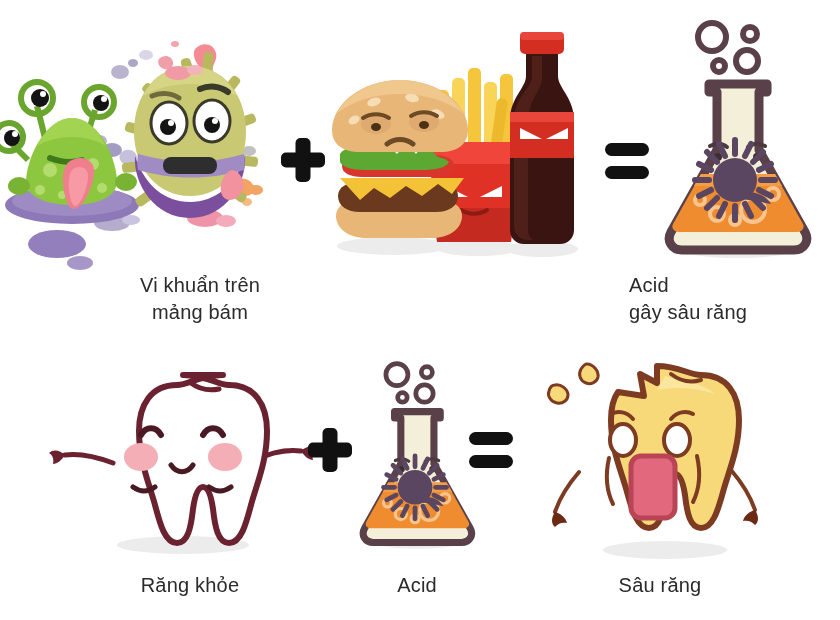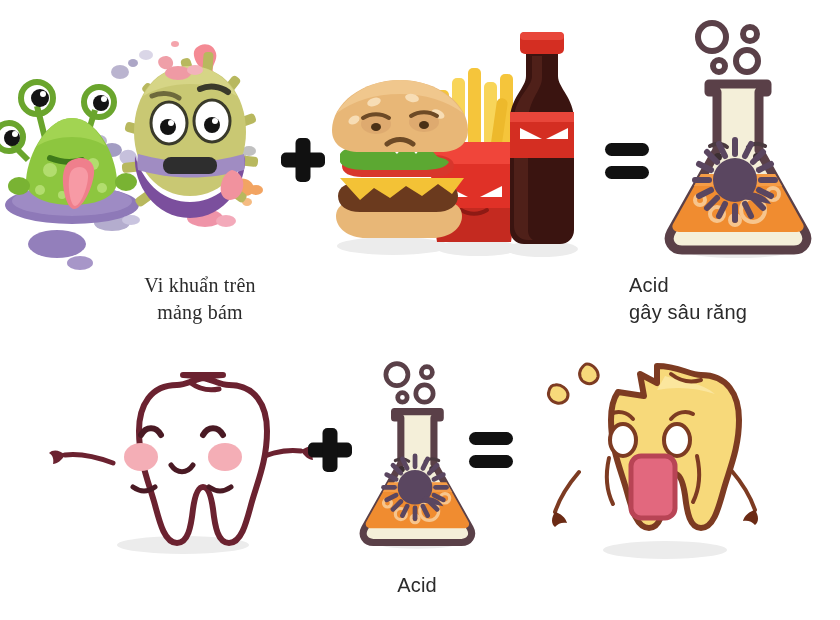--- a/index.html
+++ b/index.html
@@ -131,21 +131,21 @@
         <path d="M152 66c9-4 20-3 27 2" stroke="#6e6a3c" stroke-width="5" fill="none" stroke-linecap="round"></path>
         <path d="M228 62c-8-6-19-7-28-3" stroke="#3a3a2a" stroke-width="6" fill="none" stroke-linecap="round"></path>
 
         <rect x="163" y="127" width="54" height="17" rx="8" fill="#2e2e2e"></rect>
 
         <path d="M232 140c9 2 14 12 10 21-4 10-16 12-20 4-4-9 2-23 10-25z" fill="#f1929e"></path>
       </g>
     </svg>
   </div>
 
-  <div class="caption" style="left:90px;top:272px;width:220px;font-family:Liberation Serif, serif;">Vi khuẩn trên
+  <div class="caption" style="left:90px;top:272px;width:220px;">Vi khuẩn trên
 mảng bám</div>
 
   <div class="op plus" style="left:281px;top:138px;width:44px;height:44px;">
     <span class="bar h"></span>
     <span class="bar v"></span>
   </div>
 
   <div class="abs" style="left:330px;top:20px;width:260px;height:240px;">
     <svg width="260" height="240" viewBox="0 0 260 240">
 
@@ -314,20 +314,21 @@
       <path d="M96 70c5-9 15-9 20 0" stroke="#4a1a24" stroke-width="6" fill="none" stroke-linecap="round"></path>
       <path d="M158 70c5-9 15-9 20 0" stroke="#4a1a24" stroke-width="6" fill="none" stroke-linecap="round"></path>
 
       <path d="M126 100c6 9 16 9 22 0" stroke="#4a1a24" stroke-width="5" fill="none" stroke-linecap="round"></path>
 
       <path d="M88 122c7 5 15 5 22 0" stroke="#4a1a24" stroke-width="5" fill="none" stroke-linecap="round"></path>
       <path d="M164 122c7 5 15 5 22 0" stroke="#4a1a24" stroke-width="5" fill="none" stroke-linecap="round"></path>
     </svg>
   </div>
 
+  <div class="caption" style="left:90px;top:572px;width:200px;">Răng khỏe</div>
 
   <div class="op plus" style="left:308px;top:428px;width:44px;height:44px;">
     <span class="bar h"></span>
     <span class="bar v"></span>
   </div>
 
   <div class="abs" style="left:352px;top:342px;width:130px;height:222px;">
     <svg width="130" height="222" viewBox="0 0 165 245" preserveAspectRatio="xMidYMid meet">
       <ellipse cx="83" cy="236" rx="55" ry="8" fill="#ececec"></ellipse>
       <g fill="none" stroke="#5a4048" stroke-width="6">
@@ -414,14 +415,15 @@
       <ellipse cx="98" cy="88" rx="13" ry="16" fill="#ffffff" stroke="#7d3b22" stroke-width="4"></ellipse>
       <ellipse cx="152" cy="88" rx="13" ry="16" fill="#ffffff" stroke="#7d3b22" stroke-width="4"></ellipse>
 
       <rect x="106" y="104" width="44" height="62" rx="10" fill="#e2687e" stroke="#b84455" stroke-width="5"></rect>
 
       <path d="M84 106c-4 18-2 34 4 46" stroke="#7d3b22" stroke-width="4" fill="none" stroke-linecap="round"></path>
       <path d="M172 104c4 18 2 34-4 46" stroke="#7d3b22" stroke-width="4" fill="none" stroke-linecap="round"></path>
     </svg>
   </div>
 
+  <div class="caption" style="left:570px;top:572px;width:180px;">Sâu răng</div>
 
 </div>
 
 </body></html>

